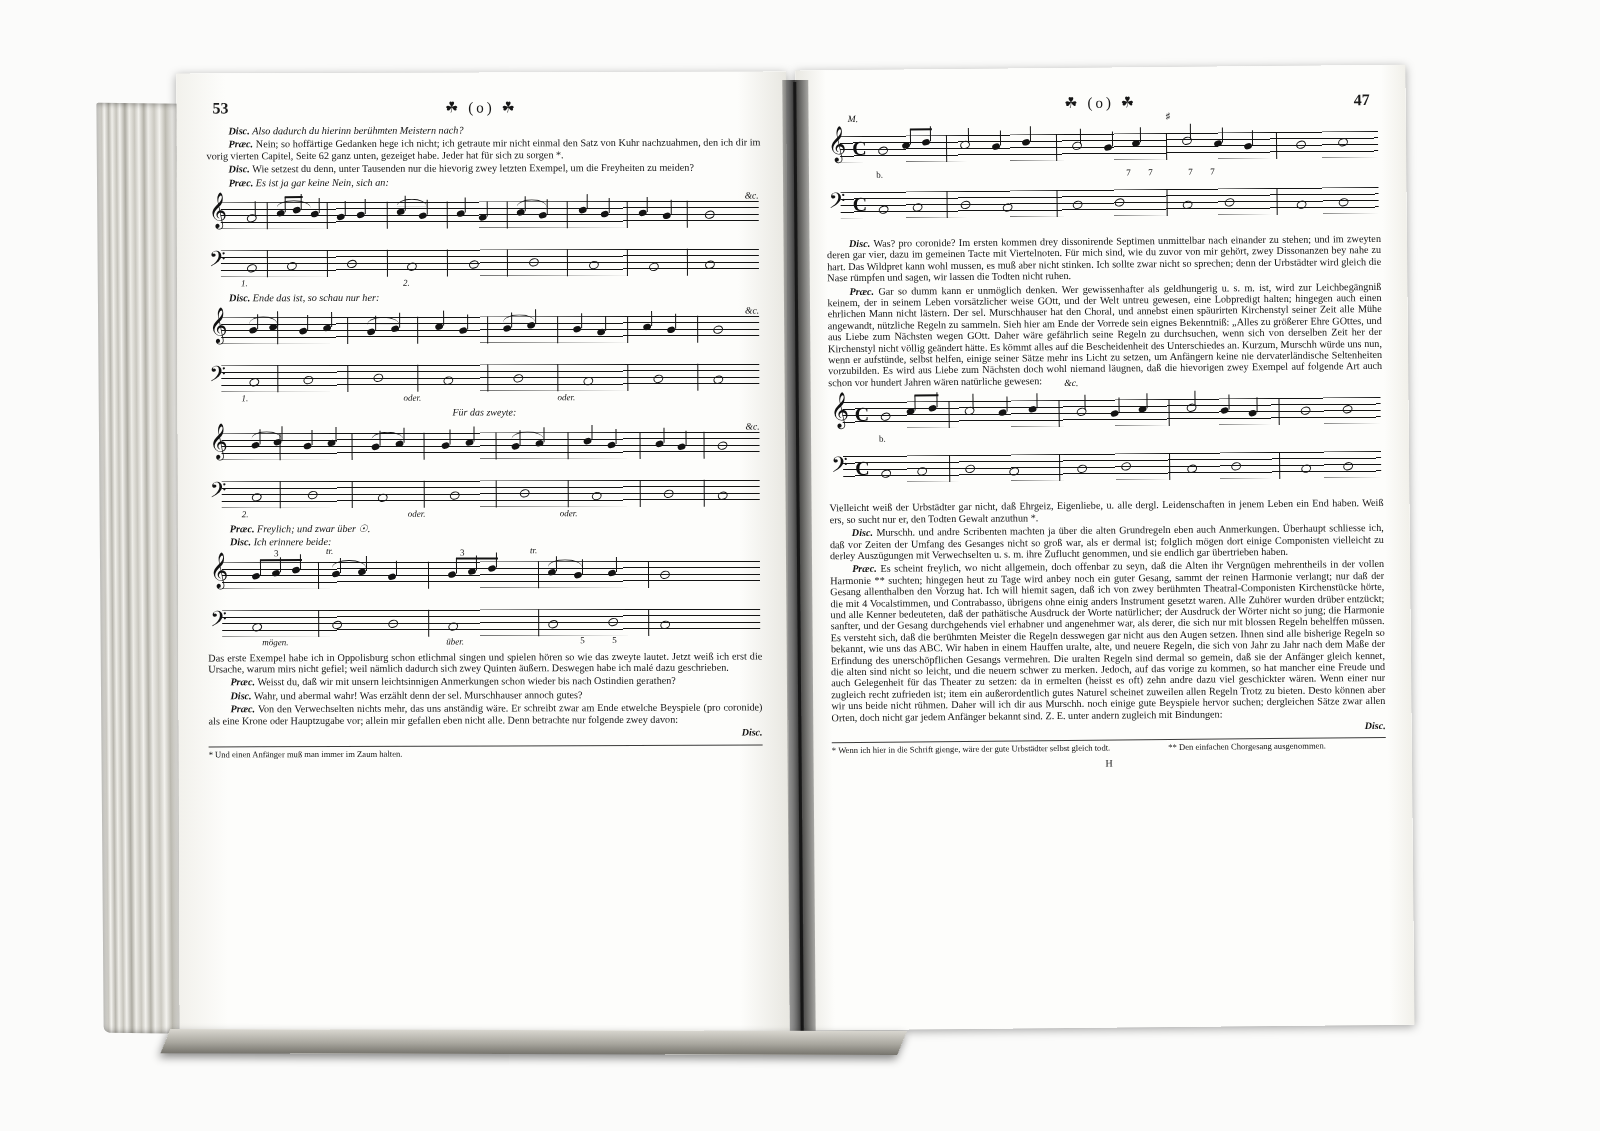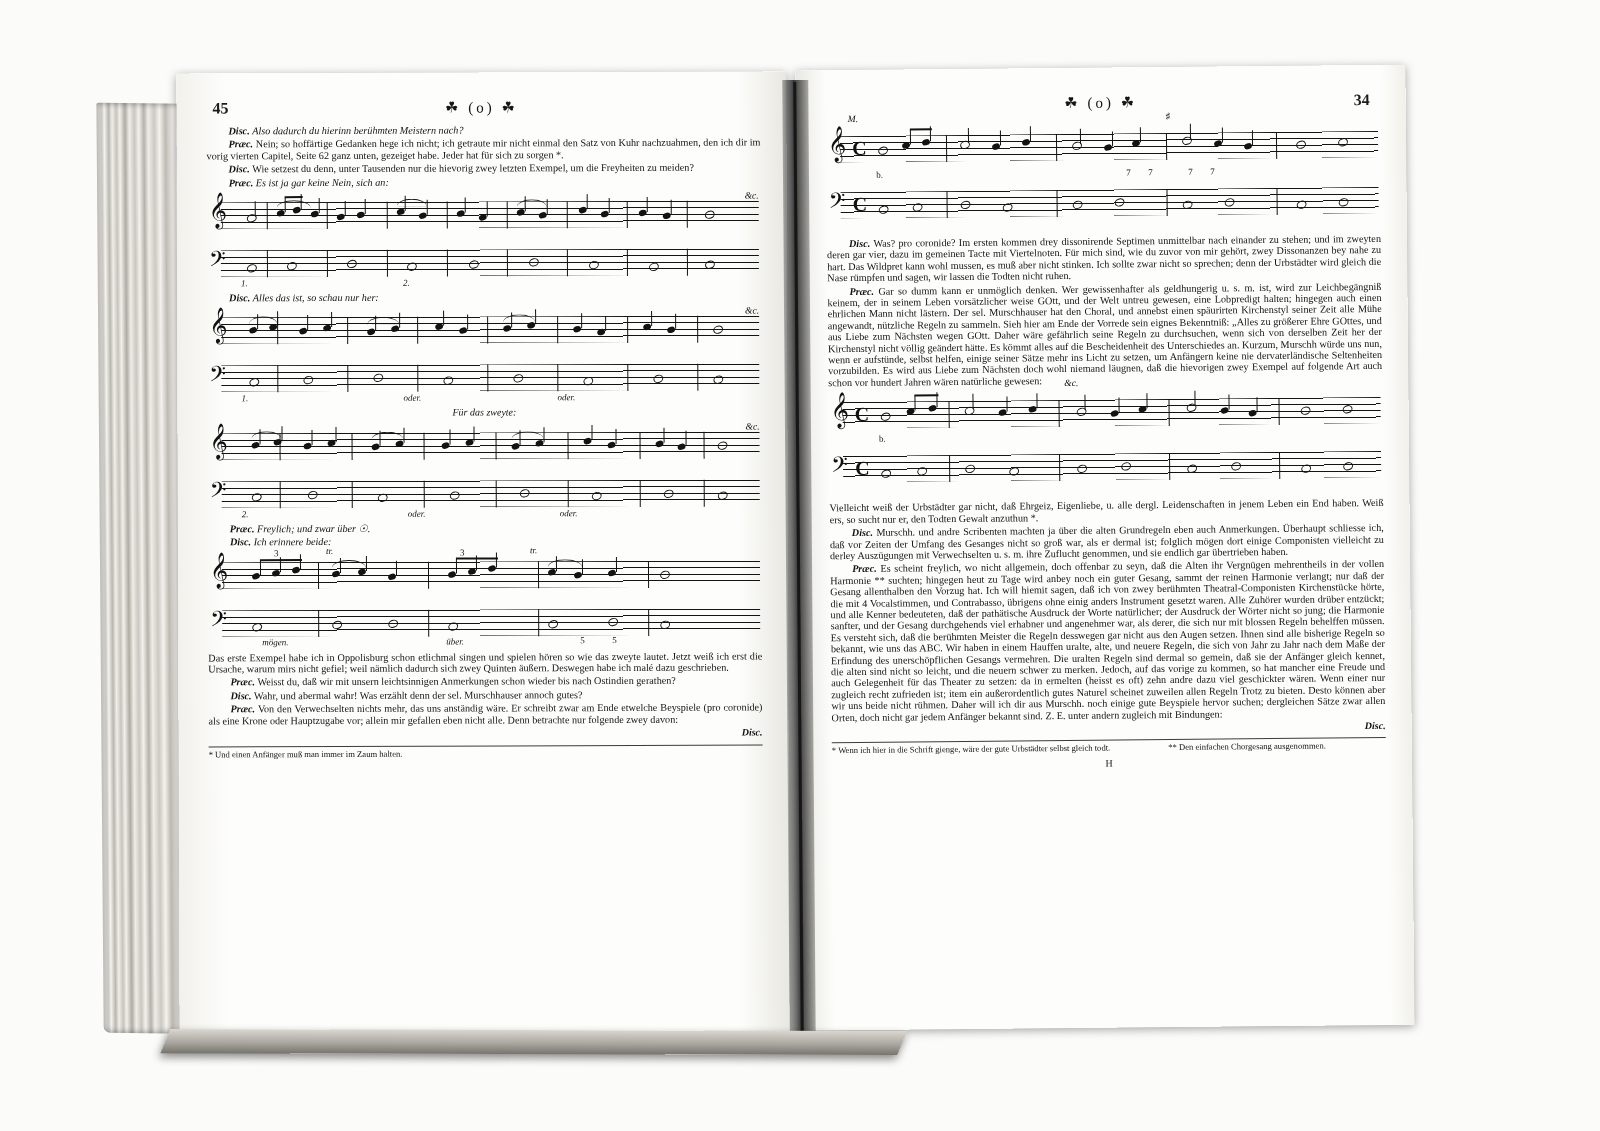--- a/index.html
+++ b/index.html
@@ -128,21 +128,21 @@
 <div id="book">
   <div class="scan-noise"></div>
 
   <div id="spread">
 
     <div class="edge-stack"></div>
 
     <div class="page left">
       <div class="pg-inner">
         <div class="hdr">
-          <span class="folio l">45</span>
+          <span class="folio l">53</span>
           <span class="orn">☘ (o) ☘</span>
         </div>
 
         <div class="body">
 
           <p class="para">
             <span class="spk">Disc.</span>
             <span class="it">Also dadurch du hierinn berühmten Meistern nach?</span>
           </p>
 
@@ -232,21 +232,21 @@
               <span class="note hollow" style="left:382px;top:22px"></span>
               <span class="note hollow" style="left:442px;top:24px"></span>
               <span class="note hollow" style="left:498px;top:22px"></span>
               <span class="mk" style="left:34px;top:38px">1.</span>
               <span class="mk" style="left:196px;top:38px">2.</span>
             </div>
           </div>
 
           <p class="para">
             <span class="spk">Disc.</span>
-            <span class="it">Alles das ist, so schau nur her:</span>
+            <span class="it">Ende das ist, so schau nur her:</span>
           </p>
 
           <div class="music">
             <div class="sys">
               <span class="clef">𝄞</span>
               <div class="staff"></div>
               <span class="bar" style="left:70px"></span>
                 <span class="bar" style="left:140px"></span>
               <span class="bar" style="left:210px"></span>
                 <span class="bar" style="left:280px"></span>
@@ -474,21 +474,21 @@
           <div class="rule"></div>
           <p class="para fn">* Und einen Anfänger muß man immer im Zaum halten.</p>
         </div>
       </div>
     </div>
 
     <div class="page right">
       <div class="pg-inner">
         <div class="hdr">
           <span class="orn">☘ (o) ☘</span>
-          <span class="folio r">34</span>
+          <span class="folio r">47</span>
         </div>
 
         <div class="body">
 
           <div class="music">
             <div class="sys" style="height:54px">
               <span class="clef">𝄞</span>
               <span class="ts">C</span>
               <div class="staff"></div>
               <span class="bar" style="left:120px"></span>

